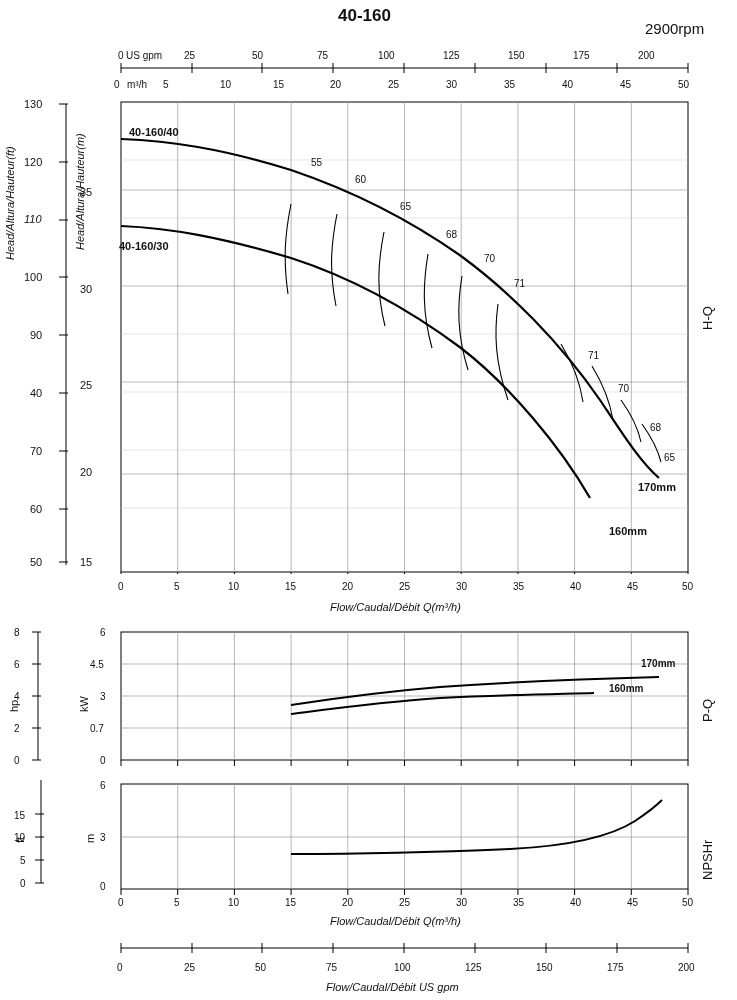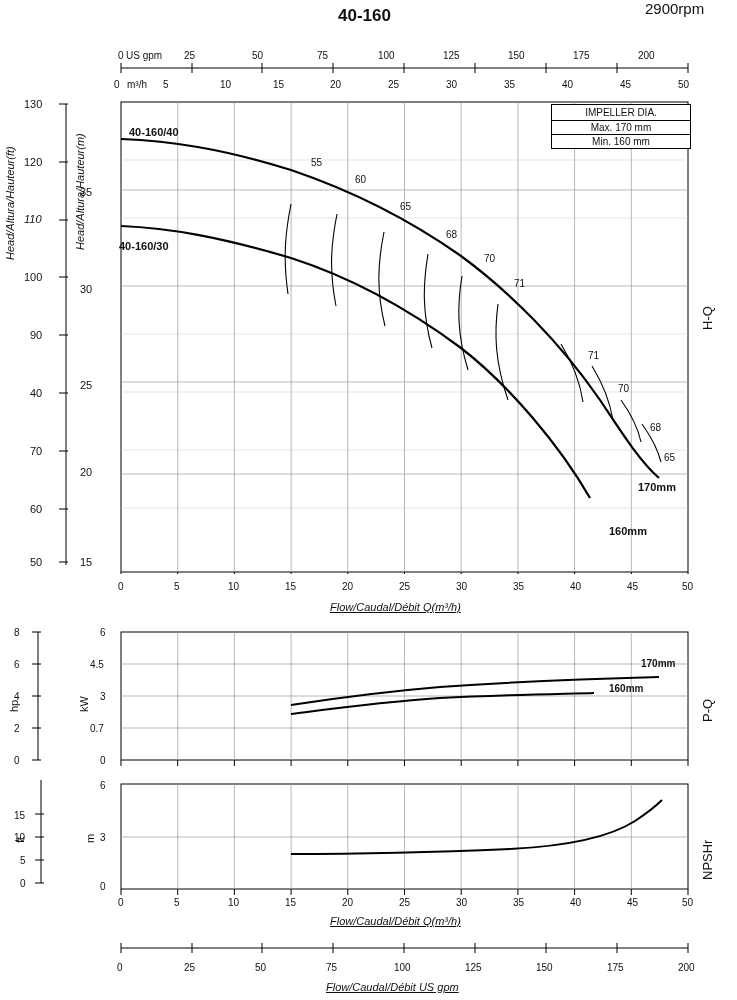--- a/index.html
+++ b/index.html
@@ -8,35 +8,35 @@
     font-family:"Liberation Sans", sans-serif;
     color:#111;position:relative;overflow:hidden;
   }
   .page{position:relative;width:737px;height:1000px;}
   .abs{position:absolute;}
   .ttl{font-size:17px;font-weight:bold;}
   .rpm{font-size:15px;}
   .tick{font-size:11px;}
   .tick-sm{font-size:10px;}
   .ax-label{font-size:11px;}
-  .ital{font-style:italic;text-decoration:underline;}
+  .ital{font-style:italic;}
   .bold{font-weight:bold;}
   svg{display:block;}
   .legendbox{position:absolute;border:1px solid #000;background:#fff;font-size:10px;}
   .legendbox .row{border-top:1px solid #000;text-align:center;padding:1px 0;}
   .legendbox .row.first{border-top:none;font-weight:normal;}
   .sidelab{font-size:13px;font-weight:normal;}
 </style>
 </head>
 <body>
 
 <div class="page">
 
   <div class="abs ttl" style="left:338px;top:6px;">40-160</div>
-  <div class="abs rpm" style="left:645px;top:0;">2900rpm</div>
+  <div class="abs rpm" style="left:645px;top:20px;">2900rpm</div>
 
   <div class="abs tick-sm" style="left:118px;top:50px;">0</div>
   <div class="abs tick-sm" style="left:126px;top:50px;">US gpm</div>
   <div class="abs tick-sm" style="left:184px;top:50px;">25</div>
   <div class="abs tick-sm" style="left:252px;top:50px;">50</div>
   <div class="abs tick-sm" style="left:317px;top:50px;">75</div>
   <div class="abs tick-sm" style="left:378px;top:50px;">100</div>
   <div class="abs tick-sm" style="left:443px;top:50px;">125</div>
   <div class="abs tick-sm" style="left:508px;top:50px;">150</div>
   <div class="abs tick-sm" style="left:573px;top:50px;">175</div>
@@ -184,25 +184,20 @@
   <div class="abs tick-sm" style="left:400px;top:201px;">65</div>
   <div class="abs tick-sm" style="left:446px;top:229px;">68</div>
   <div class="abs tick-sm" style="left:484px;top:253px;">70</div>
   <div class="abs tick-sm" style="left:514px;top:278px;">71</div>
 
   <div class="abs tick-sm" style="left:588px;top:350px;">71</div>
   <div class="abs tick-sm" style="left:618px;top:383px;">70</div>
   <div class="abs tick-sm" style="left:650px;top:422px;">68</div>
   <div class="abs tick-sm" style="left:664px;top:452px;">65</div>
 
-  <div class="legendbox" style="left:551px;top:104px;width:138px;">
-    <div class="row first" style="padding:2px 0;">IMPELLER DIA.</div>
-    <div class="row">Max.  170 mm</div>
-    <div class="row">Min.  160 mm</div>
-  </div>
 
   <div class="abs tick-sm" style="left:118px;top:581px;">0</div>
   <div class="abs tick-sm" style="left:174px;top:581px;">5</div>
   <div class="abs tick-sm" style="left:228px;top:581px;">10</div>
   <div class="abs tick-sm" style="left:285px;top:581px;">15</div>
   <div class="abs tick-sm" style="left:342px;top:581px;">20</div>
   <div class="abs tick-sm" style="left:399px;top:581px;">25</div>
   <div class="abs tick-sm" style="left:456px;top:581px;">30</div>
   <div class="abs tick-sm" style="left:513px;top:581px;">35</div>
   <div class="abs tick-sm" style="left:570px;top:581px;">40</div>

